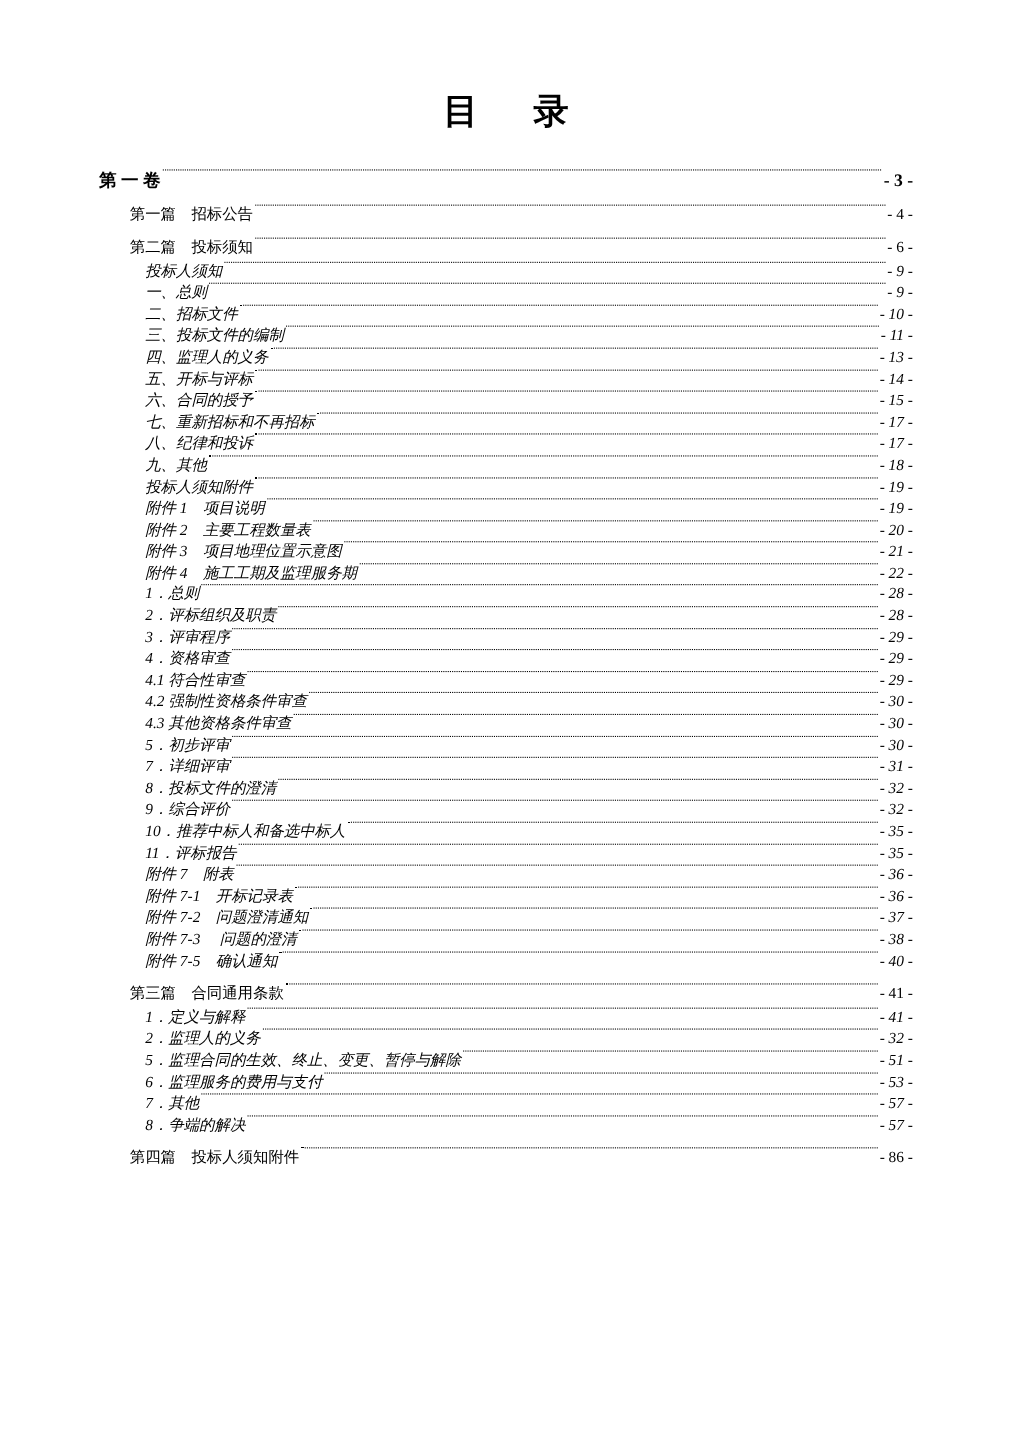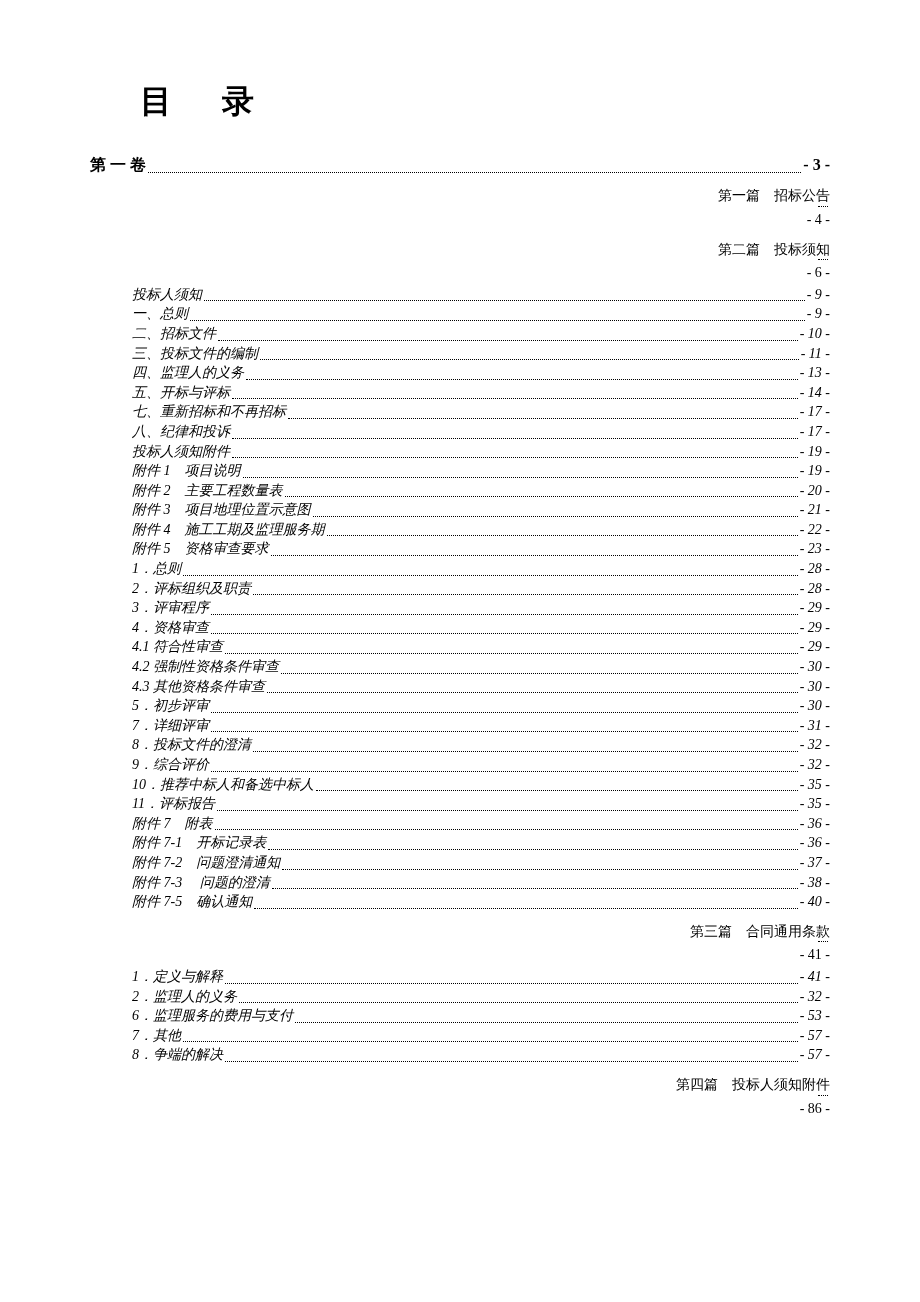--- a/index.html
+++ b/index.html
@@ -5,51 +5,51 @@
   body {
     margin: 0;
     padding: 80px 90px 60px 90px;
     font-family: "SimSun", "宋体", serif;
     background: #fff;
     color: #000;
     width: 920px;
     box-sizing: border-box;
   }
   .title {
-    text-align: left;
+    text-align: center;
     font-size: 32px;
     font-weight: bold;
     letter-spacing: 50px;
     padding-left: 50px;
     margin-bottom: 30px;
     font-family: "SimHei", "黑体", sans-serif;
   }
   .toc-row {
     display: flex;
-    align-items: flex-end;
+    align-items: flex-start;
     font-size: 14px;
     line-height: 1.4;
     white-space: nowrap;
   }
   .toc-row .label {
     flex: 0 0 auto;
   }
   .toc-row .dots {
     flex: 1 1 auto;
     border-bottom: 1.5px dotted #000;
     margin: 0 2px 3px 2px;
     min-width: 10px;
   }
   .toc-row .pg {
     flex: 0 0 auto;
   }
   .bold { font-weight: bold; }
   .italic { font-style: italic; }
   .lvl0 { padding-left: 0; font-size: 16px; margin-top: 6px; margin-bottom: 8px;}
-  .lvl1 { padding-left: 28px; font-size: 14px; margin-top: 10px; margin-bottom: 2px; flex-direction: column;}
+  .lvl1 { padding-left: 28px; font-size: 14px; margin-top: 10px; margin-bottom: 2px;}
   .lvl2 { padding-left: 42px; font-size: 14px; }
 </style>
 </head>
 <body>
 
 <div class="title">目录</div>
 
 <div id="toc">
     <div class="toc-row lvl0">
       <span class="label bold">第 一 卷</span>
@@ -90,30 +90,40 @@
       <span class="label italic">四、监理人的义务</span>
       <span class="dots"></span>
       <span class="pg italic">- 13 -</span>
     </div>
     <div class="toc-row lvl2">
       <span class="label italic">五、开标与评标</span>
       <span class="dots"></span>
       <span class="pg italic">- 14 -</span>
     </div>
     <div class="toc-row lvl2">
+      <span class="label italic">六、合同的授予</span>
+      <span class="dots"></span>
+      <span class="pg italic">- 15 -</span>
+    </div>
+    <div class="toc-row lvl2">
       <span class="label italic">七、重新招标和不再招标</span>
       <span class="dots"></span>
       <span class="pg italic">- 17 -</span>
     </div>
     <div class="toc-row lvl2">
       <span class="label italic">八、纪律和投诉</span>
       <span class="dots"></span>
       <span class="pg italic">- 17 -</span>
     </div>
     <div class="toc-row lvl2">
+      <span class="label italic">九、其他</span>
+      <span class="dots"></span>
+      <span class="pg italic">- 18 -</span>
+    </div>
+    <div class="toc-row lvl2">
       <span class="label italic">投标人须知附件</span>
       <span class="dots"></span>
       <span class="pg italic">- 19 -</span>
     </div>
     <div class="toc-row lvl2">
       <span class="label italic">附件 1　项目说明</span>
       <span class="dots"></span>
       <span class="pg italic">- 19 -</span>
     </div>
     <div class="toc-row lvl2">
@@ -125,25 +135,20 @@
       <span class="label italic">附件 3　项目地理位置示意图</span>
       <span class="dots"></span>
       <span class="pg italic">- 21 -</span>
     </div>
     <div class="toc-row lvl2">
       <span class="label italic">附件 4　施工工期及监理服务期</span>
       <span class="dots"></span>
       <span class="pg italic">- 22 -</span>
     </div>
     <div class="toc-row lvl2">
-      <span class="label italic">附件 5　资格审查要求</span>
-      <span class="dots"></span>
-      <span class="pg italic">- 23 -</span>
-    </div>
-    <div class="toc-row lvl2">
       <span class="label italic">1．总则</span>
       <span class="dots"></span>
       <span class="pg italic">- 28 -</span>
     </div>
     <div class="toc-row lvl2">
       <span class="label italic">2．评标组织及职责</span>
       <span class="dots"></span>
       <span class="pg italic">- 28 -</span>
     </div>
     <div class="toc-row lvl2">
@@ -233,20 +238,25 @@
     </div>
     <div class="toc-row lvl2">
       <span class="label italic">1．定义与解释</span>
       <span class="dots"></span>
       <span class="pg italic">- 41 -</span>
     </div>
     <div class="toc-row lvl2">
       <span class="label italic">2．监理人的义务</span>
       <span class="dots"></span>
       <span class="pg italic">- 32 -</span>
+    </div>
+    <div class="toc-row lvl2">
+      <span class="label italic">5．监理合同的生效、终止、变更、暂停与解除</span>
+      <span class="dots"></span>
+      <span class="pg italic">- 51 -</span>
     </div>
     <div class="toc-row lvl2">
       <span class="label italic">6．监理服务的费用与支付</span>
       <span class="dots"></span>
       <span class="pg italic">- 53 -</span>
     </div>
     <div class="toc-row lvl2">
       <span class="label italic">7．其他</span>
       <span class="dots"></span>
       <span class="pg italic">- 57 -</span>

